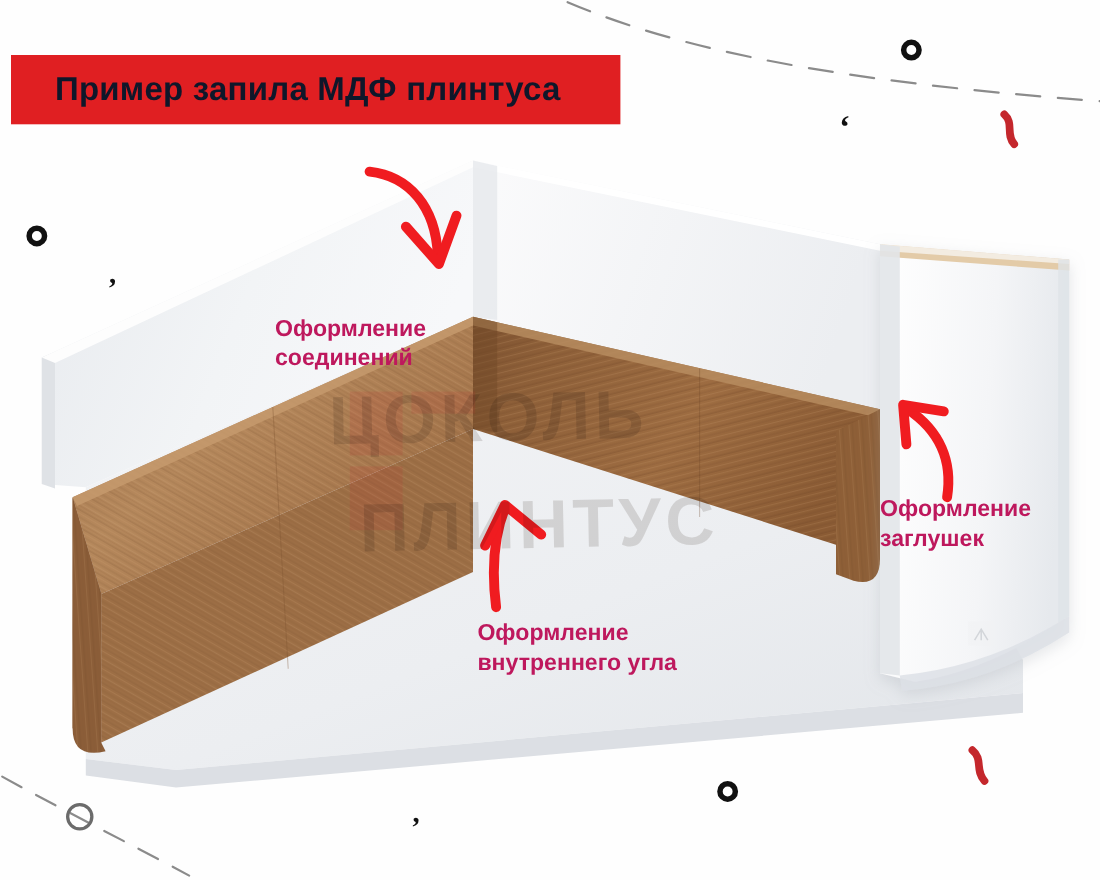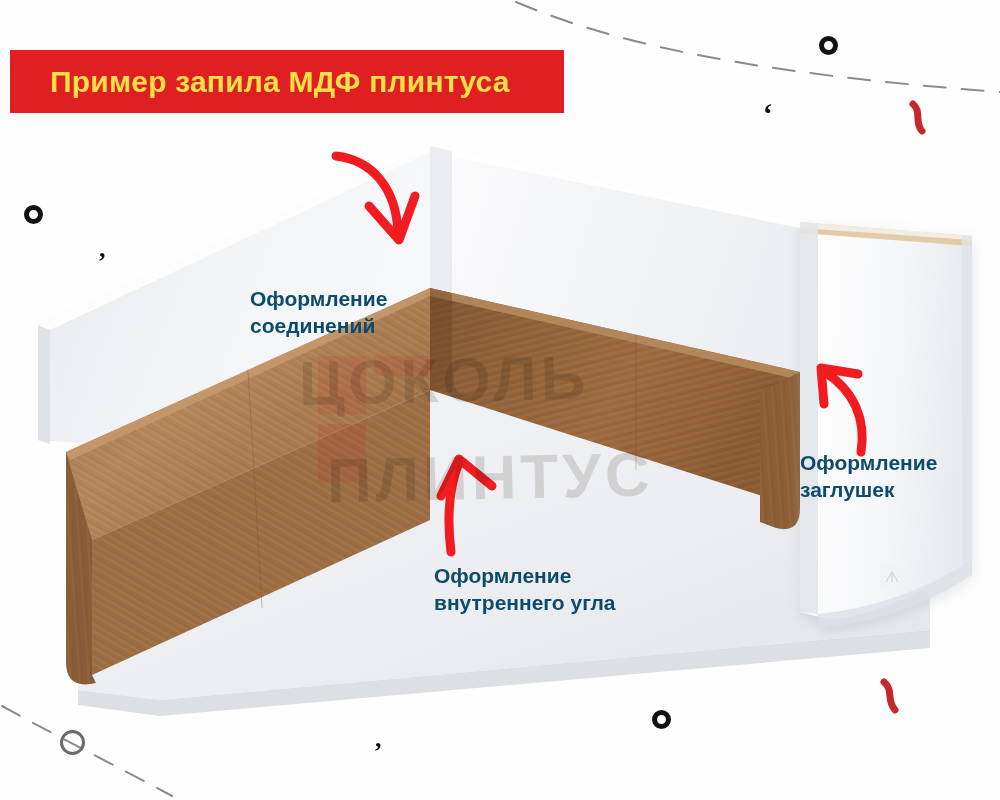--- a/index.html
+++ b/index.html
@@ -25,26 +25,26 @@
   .scene{position:absolute;left:0;top:0;width:1000px;height:800px;}
   .scene-svg{position:absolute;left:0;top:0;}
   
   .banner{
     position:absolute;left:10px;top:50px;
     width:554px;height:63px;
     background:#e01f22;
     display:flex;align-items:center;
   }
   .banner-text{
-    color:#fde047;font-size:30px;font-weight:700;
+    color:#0f172a;font-size:30px;font-weight:700;
     letter-spacing:.2px;margin-left:40px;white-space:nowrap;
   }
   
   .callout{
-    position:absolute;color:#0c4a6e;font-weight:700;
+    position:absolute;color:#be185d;font-weight:700;
     font-size:21px;line-height:1.28;white-space:pre-line;
   }
   #label-joints{left:250px;top:286px;}
   #label-inner{left:434px;top:563px;}
   #label-caps{left:800px;top:450px;}
   
   .watermark{
     position:absolute;left:300px;top:348px;width:470px;height:160px;
     display:flex;flex-direction:column;justify-content:space-between;
     transform:rotate(-1.2deg);pointer-events:none;

